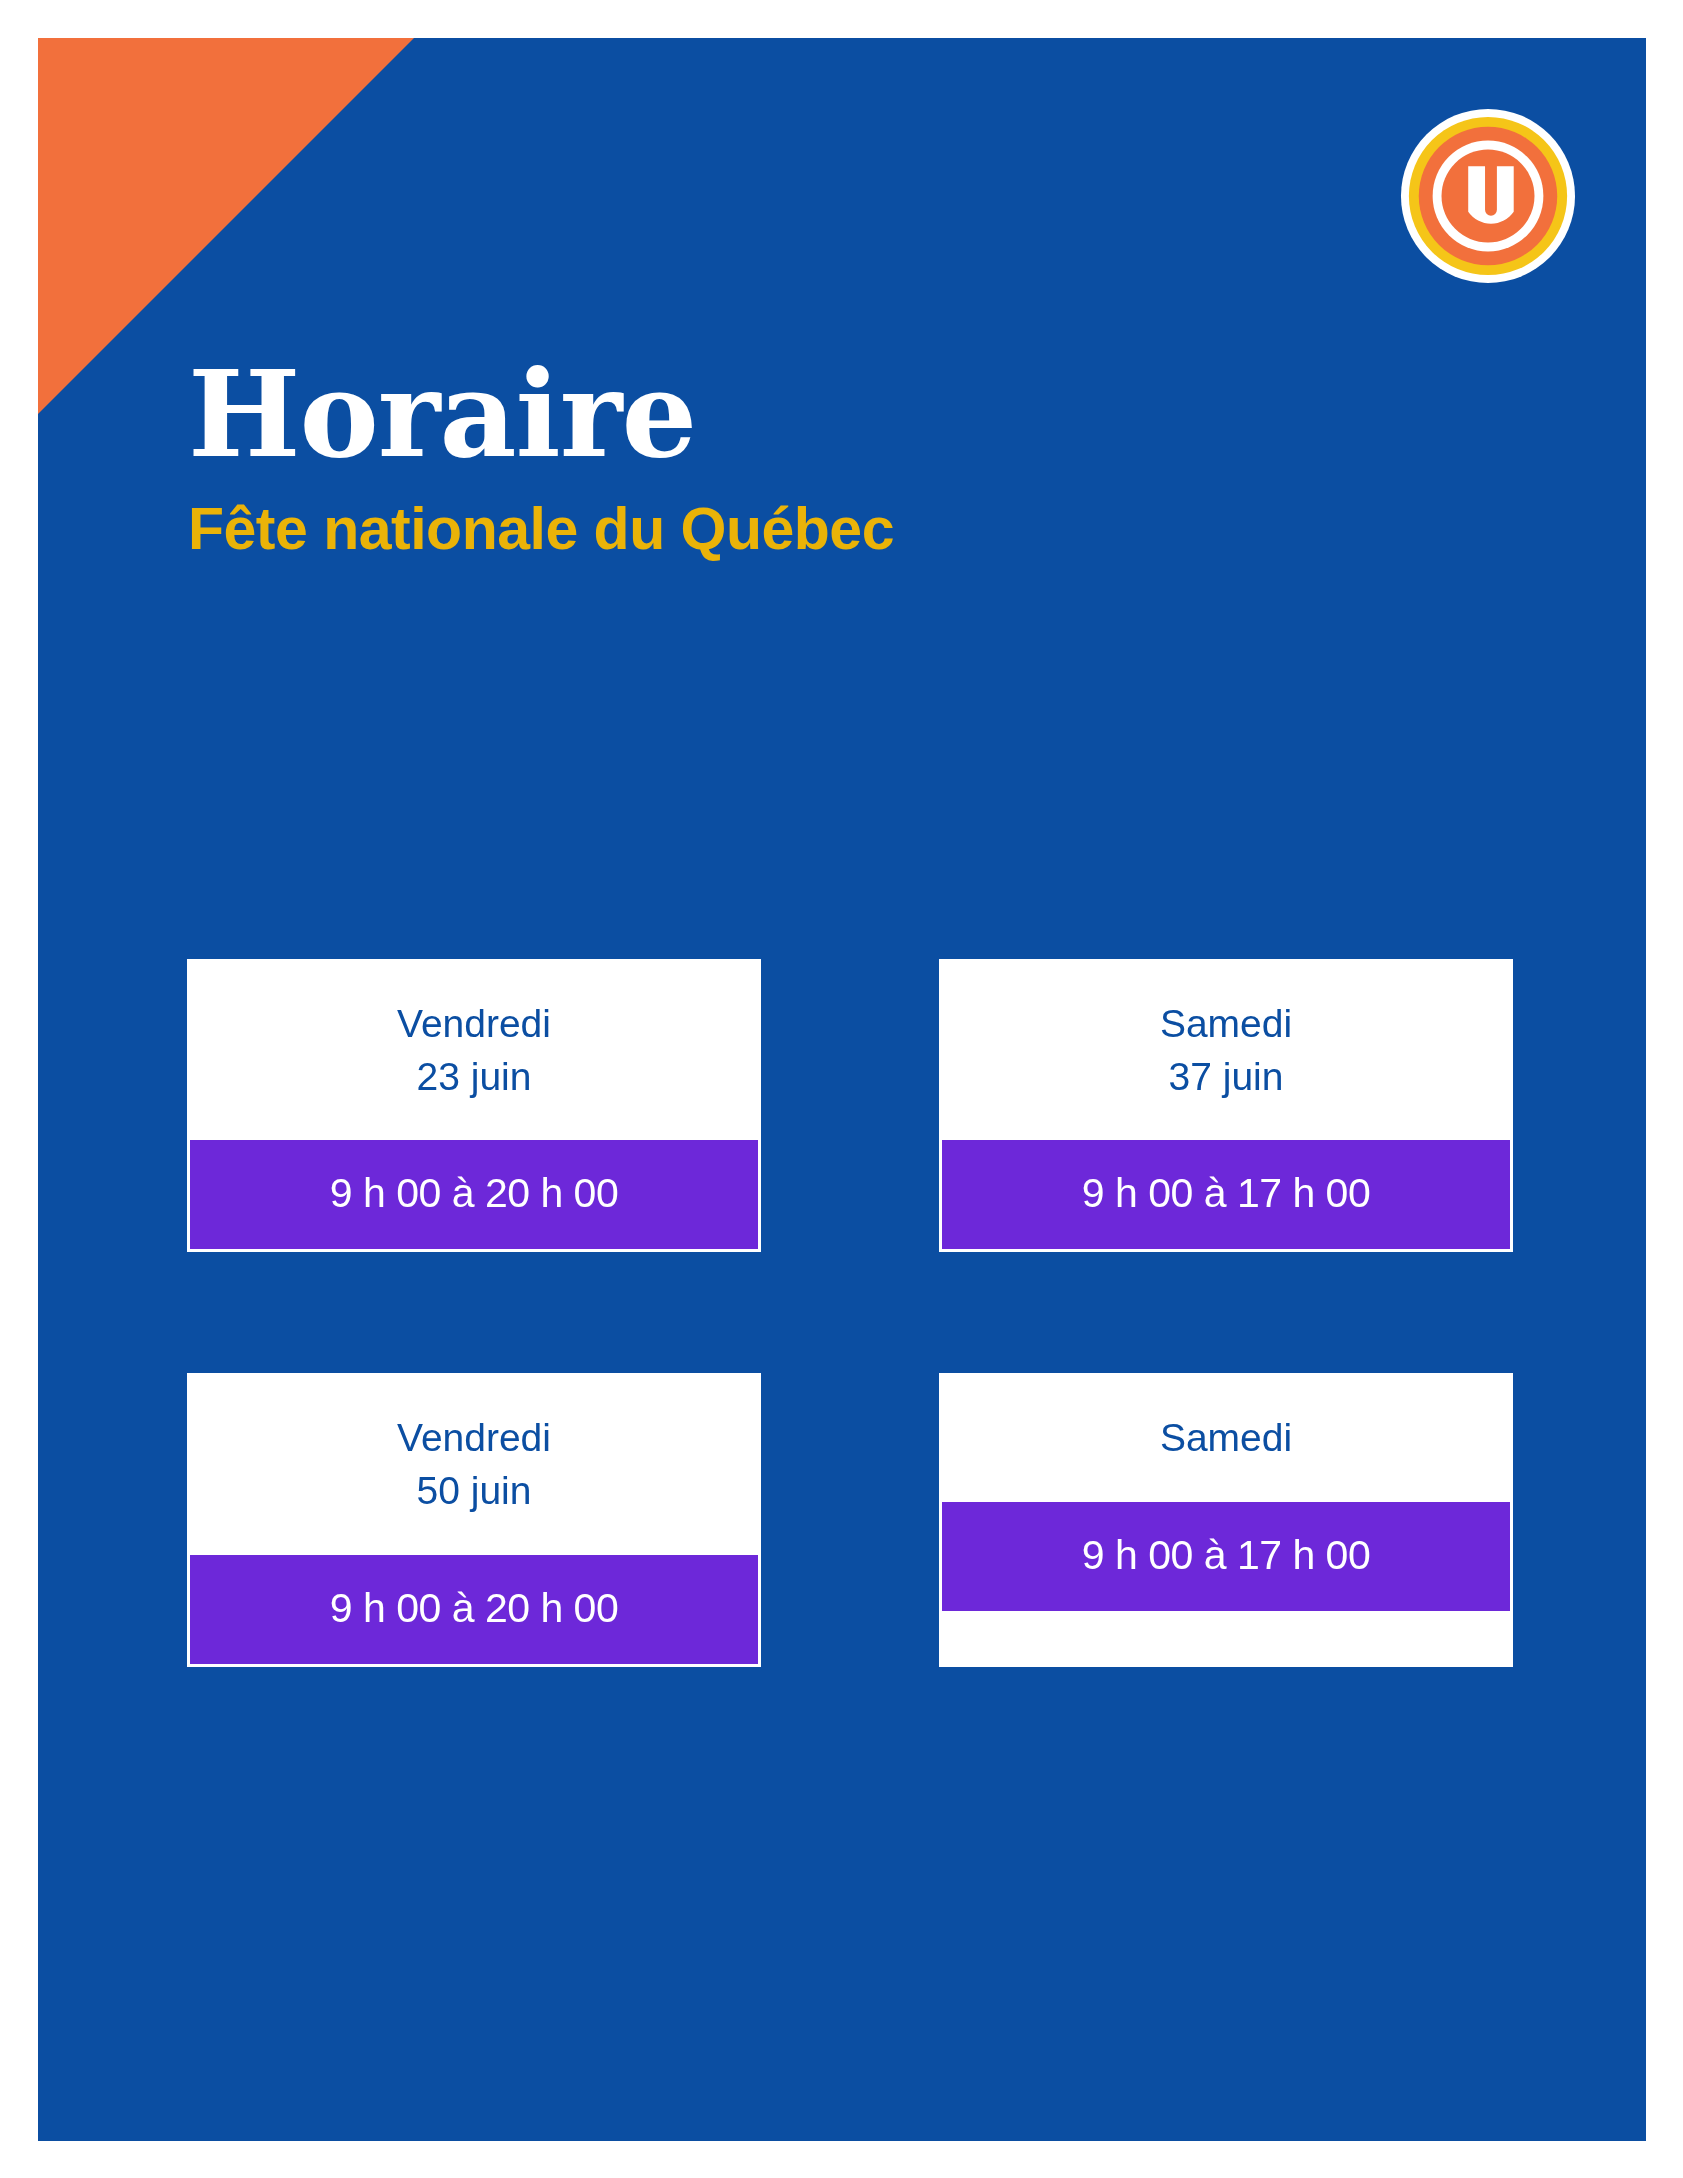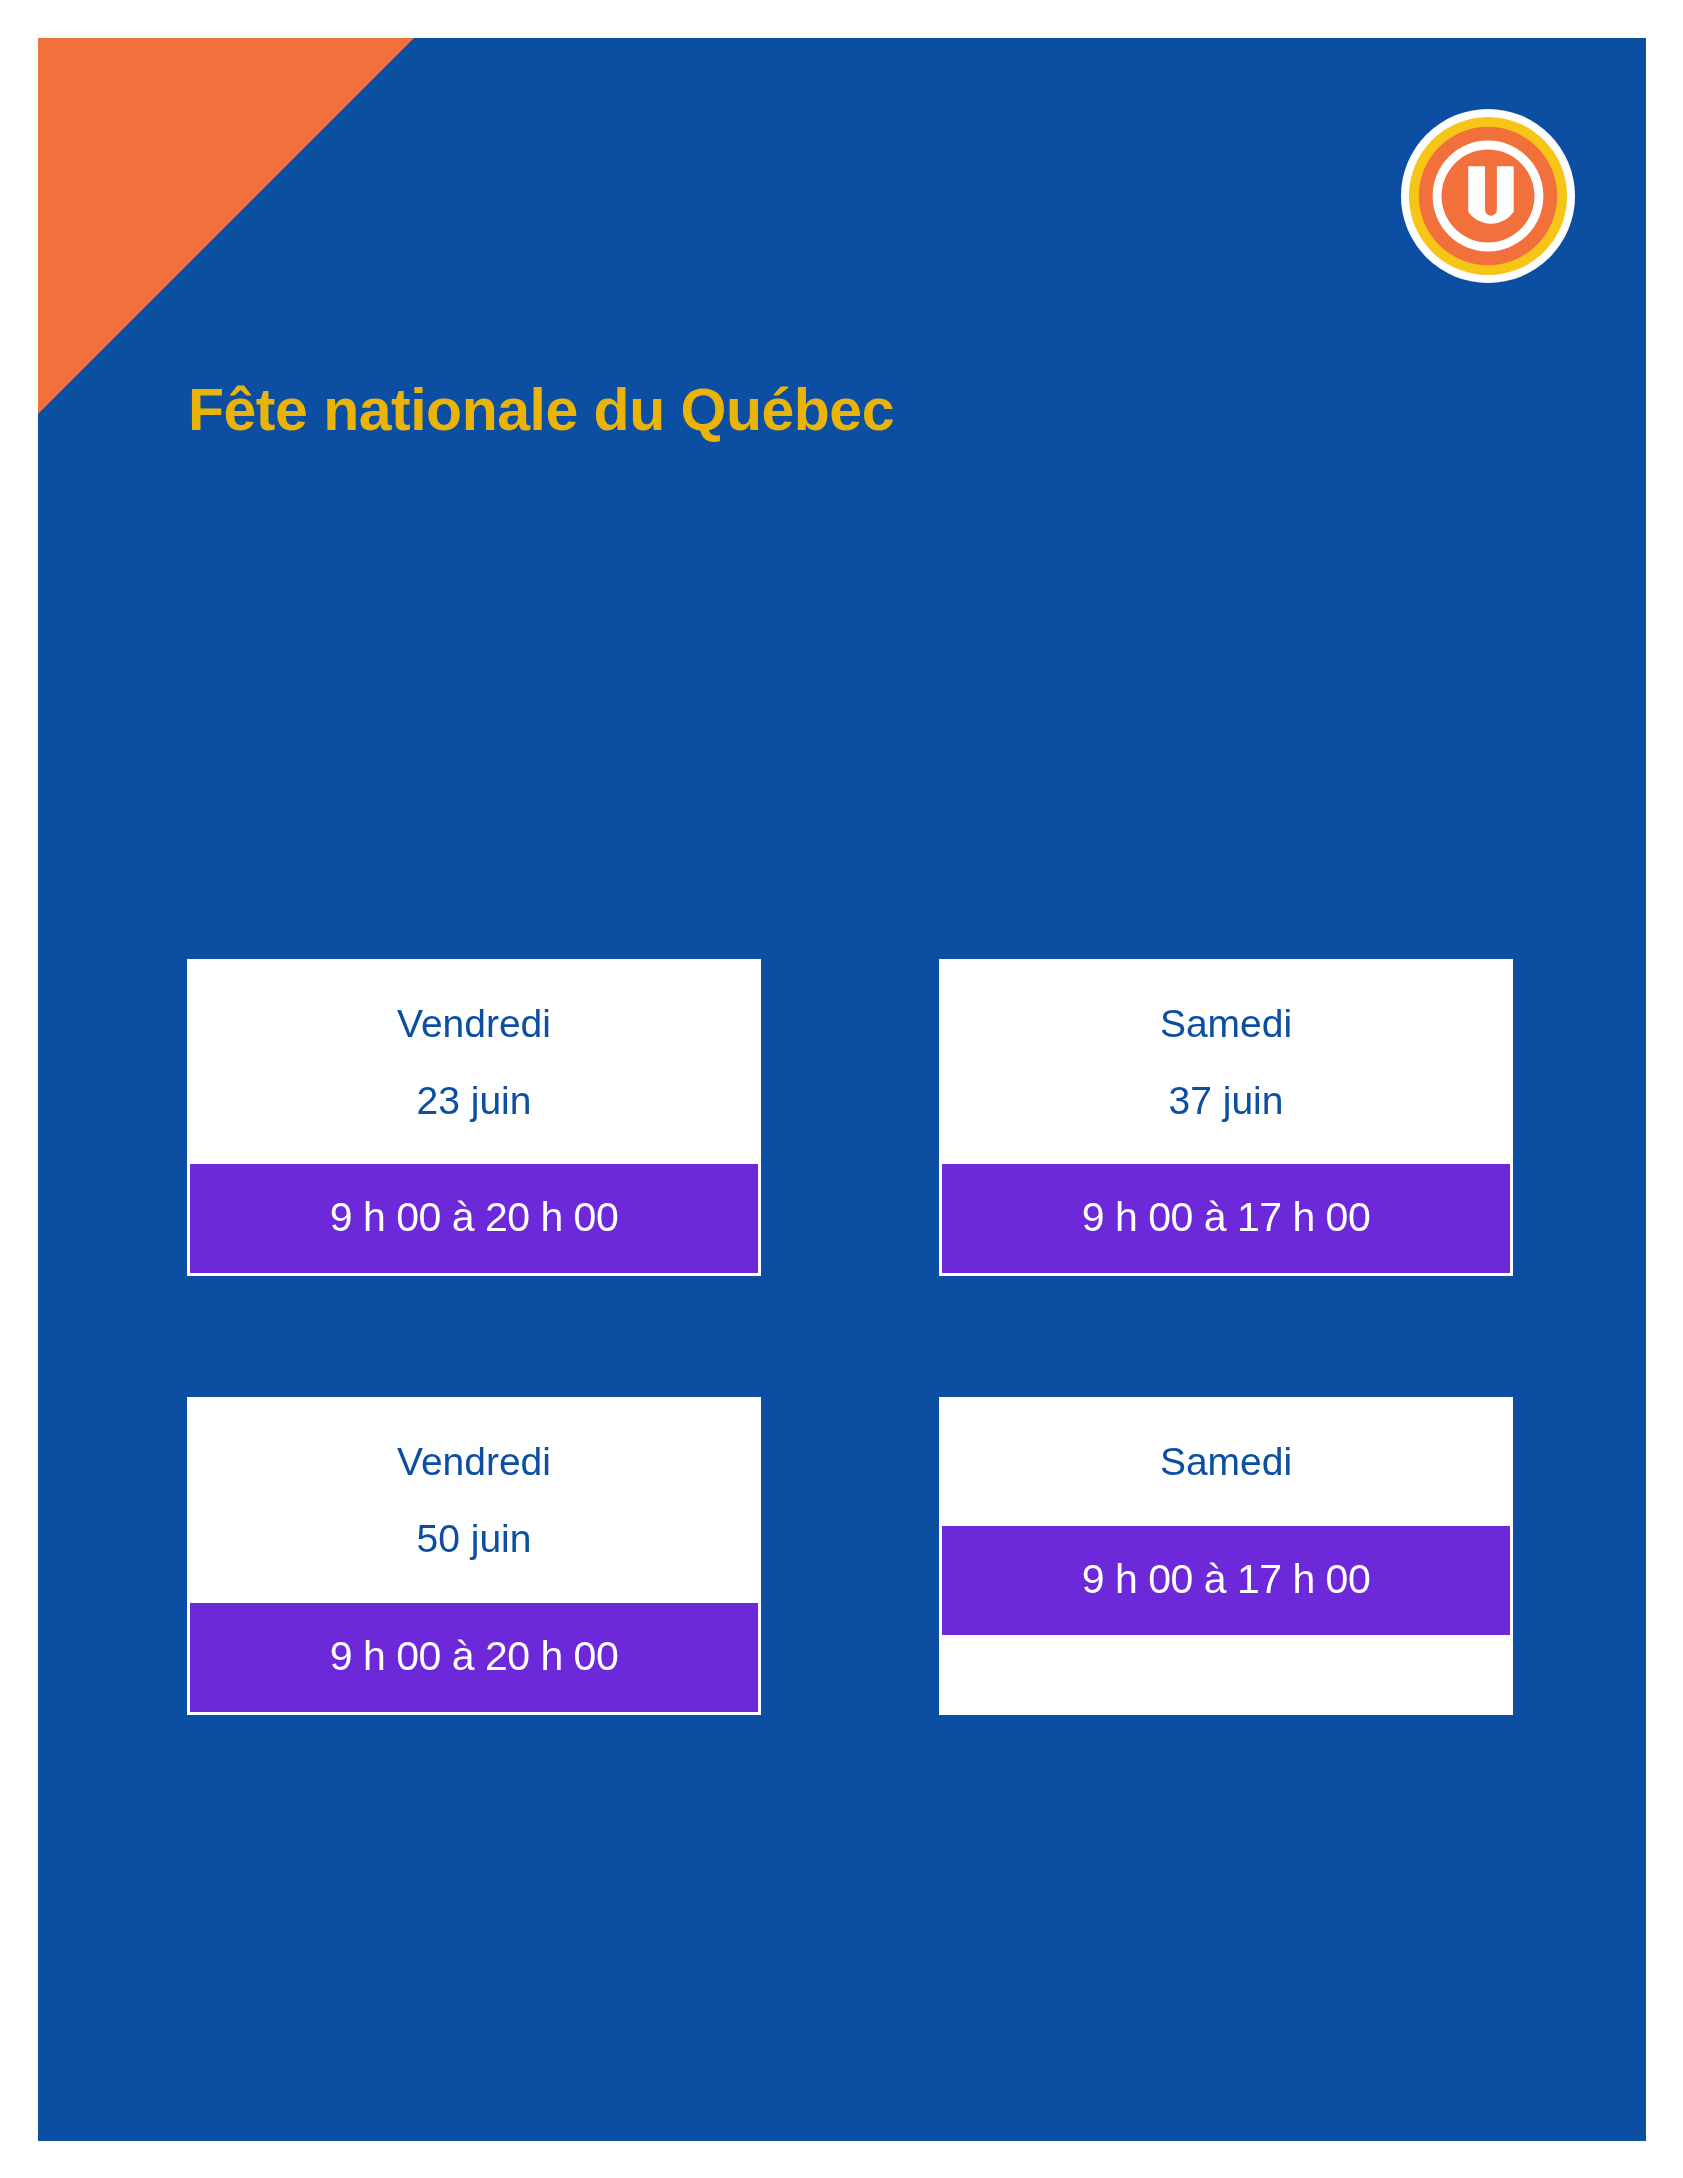--- a/index.html
+++ b/index.html
@@ -91,21 +91,21 @@
   .card-day {
     background: #ffffff;
     color: #0B4EA2;
     text-align: center;
     font-size: 39px;
     line-height: 1.35;
     padding: 36px 10px 34px 10px;
     font-weight: 400;
   }
   .card-day .day-name { display: block; }
-  .card-day .day-date { display: block; margin-top: 24px; }
+  .card-day .day-date { display: block; }
   .card-hours {
     background: #6d28d9;
     color: #ffffff;
     text-align: center;
     font-size: 41px;
     letter-spacing: -0.5px;
     padding: 30px 10px 32px 10px;
     font-weight: 400;
     border-top: 3px solid #ffffff;
   }
@@ -122,20 +122,21 @@
       <circle cx="90" cy="90" r="88" fill="#FFFFFF"></circle>
       <circle cx="90" cy="90" r="80" fill="#F5C518"></circle>
       <circle cx="90" cy="90" r="70" fill="#F2703C"></circle>
       <circle cx="90" cy="90" r="56" fill="#FFFFFF"></circle>
       <circle cx="90" cy="90" r="47" fill="#F2703C"></circle>
       <path d="M70 60 h17 v44 a6 6 0 0 0 12 0 V60 h17 v46 a28 28 0 0 1 -46 0 Z" fill="#FFFFFF"></path>
     </svg>
   </div>
 
   <div class="title-block">
+    <h1 class="main-title">Horaire</h1>
     <h2 class="subtitle">Fête nationale du Québec</h2>
   </div>
 
   <div class="grid">
 
     <div class="card">
       <div class="card-day">
         <span class="day-name">Vendredi</span>
         <span class="day-date">23 juin</span>
       </div>

